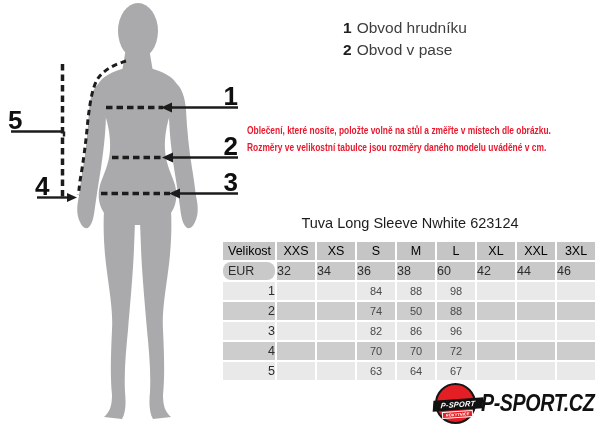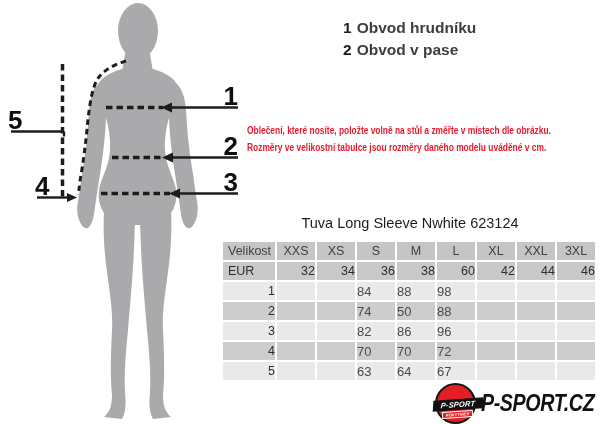--- a/index.html
+++ b/index.html
@@ -8,47 +8,47 @@
     font-family:"Liberation Sans", sans-serif; overflow:hidden;
   }
   
   #diagram-svg { position:absolute; left:0; top:0; }
   .dlabel {
     position:absolute; font-weight:bold; font-size:26px; line-height:24px;
     color:#0f0f0f;
   }
   
   .legend { position:absolute; left:343px; top:17px; font-size:15.5px; color:#3e3e3e; }
-  .lg-item { height:21.5px; line-height:21.5px; white-space:nowrap;font-weight:bold; }
+  .lg-item { height:21.5px; line-height:21.5px; white-space:nowrap; }
   .lg-item b { color:#1e1e1e; margin-right:5px; }
   
   .warning {
     position:absolute; left:247px; top:123px; font-weight:bold; font-size:10px;
     color:#e8192d; line-height:16.5px; white-space:nowrap;
     transform:scaleX(0.84); transform-origin:left top;
   }
   
   .title {
     position:absolute; left:210px; top:215px; width:400px; text-align:center;
     font-size:14.5px; color:#1c1c1c;
   }
   
   table.size {
     position:absolute; left:221px; top:240px;
     border-collapse:separate; border-spacing:2px; background:#fff; table-layout:fixed;
   }
   table.size th, table.size td { height:18px; padding:0; font-weight:normal; overflow:hidden; }
-  .r-head th { background:#c5c5c5; font-size:12.5px; color:#404040; text-align:center; }
+  .r-head th { background:#c5c5c5; font-size:12.5px; color:#000000; text-align:center; }
   .r-head th.c0 { text-align:left; padding-left:5px; }
-  .r-eur td { background:#c9c9c9; font-size:12.5px; color:#2d2d2d; text-align:right; }
-  .r-eur td.c0 { text-align:left; padding-left:5px; }
+  .r-eur td { background:#c9c9c9; font-size:12.5px; color:#2d2d2d; text-align:left; }
+  .r-eur td.c0 { text-align:left; padding-left:5px;border-radius:8px; }
   .r-odd td { background:#e9e9e9; }
   .r-even td { background:#cdcdcd; }
   td.rownum { font-size:12.5px; color:#2d2d2d; text-align:right; padding-right:6px; }
-  td.val { font-size:13px; color:#4a4a4a; text-align:left; }
+  td.val { font-size:11px; color:#4a4a4a; text-align:center; }
   
   .logo { position:absolute; left:435px; top:383px; width:165px; height:41px; }
   .badge {
     position:absolute; left:0; top:0; width:41px; height:41px; border-radius:50%;
     background:#e31e24; border:2px solid #151515; box-sizing:border-box;
   }
   .badge-band {
     position:absolute; left:-4px; top:14px; width:50px; height:11px; background:#111;
     transform:rotate(-4deg) skewX(-8deg); color:#fff; font-style:italic; font-weight:bold;
     font-size:7.5px; text-align:center; line-height:11px; letter-spacing:0.2px;

